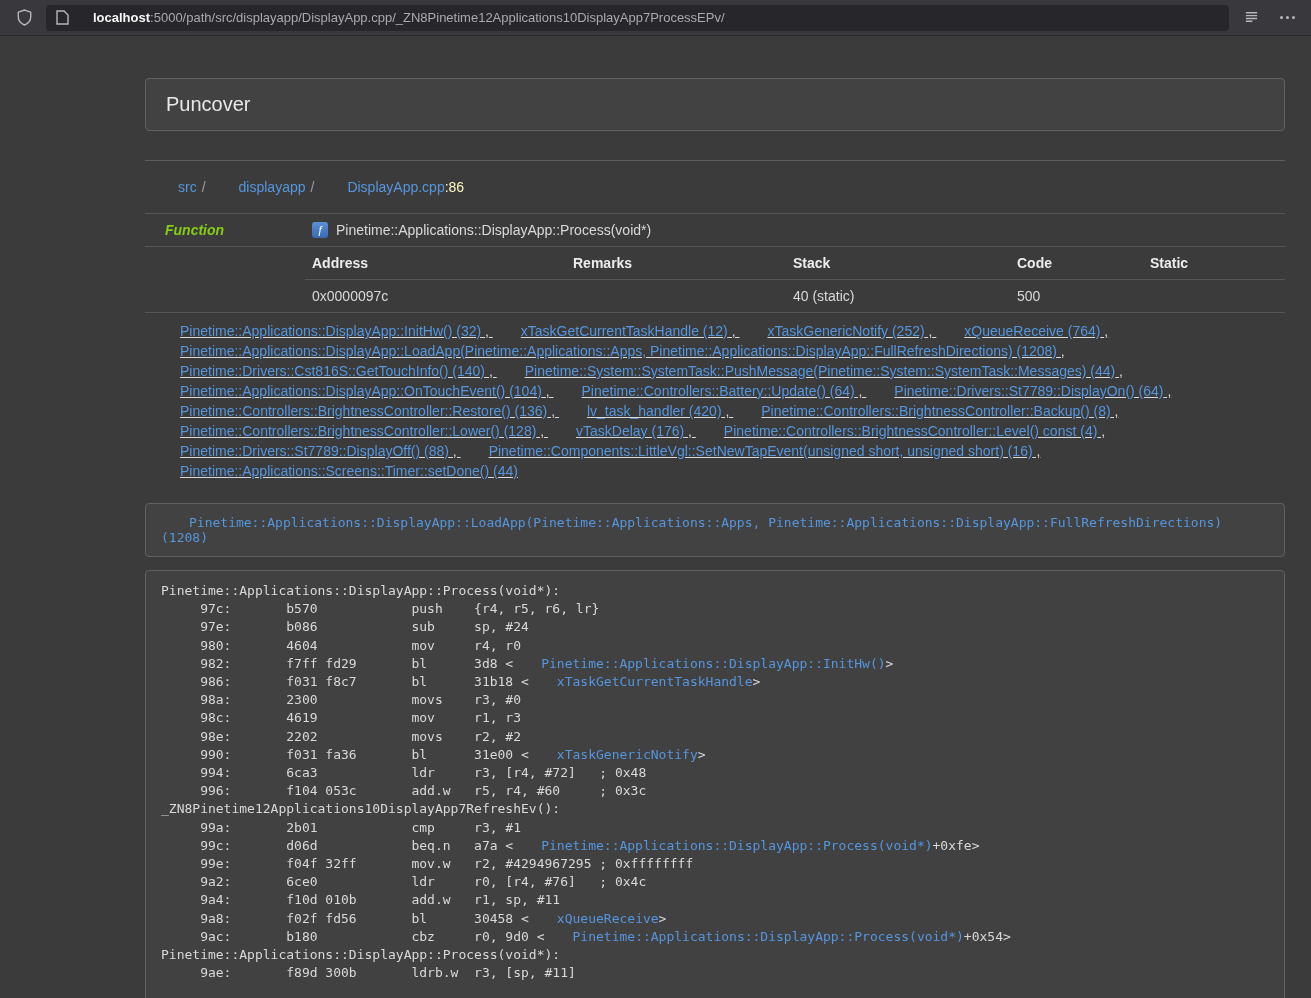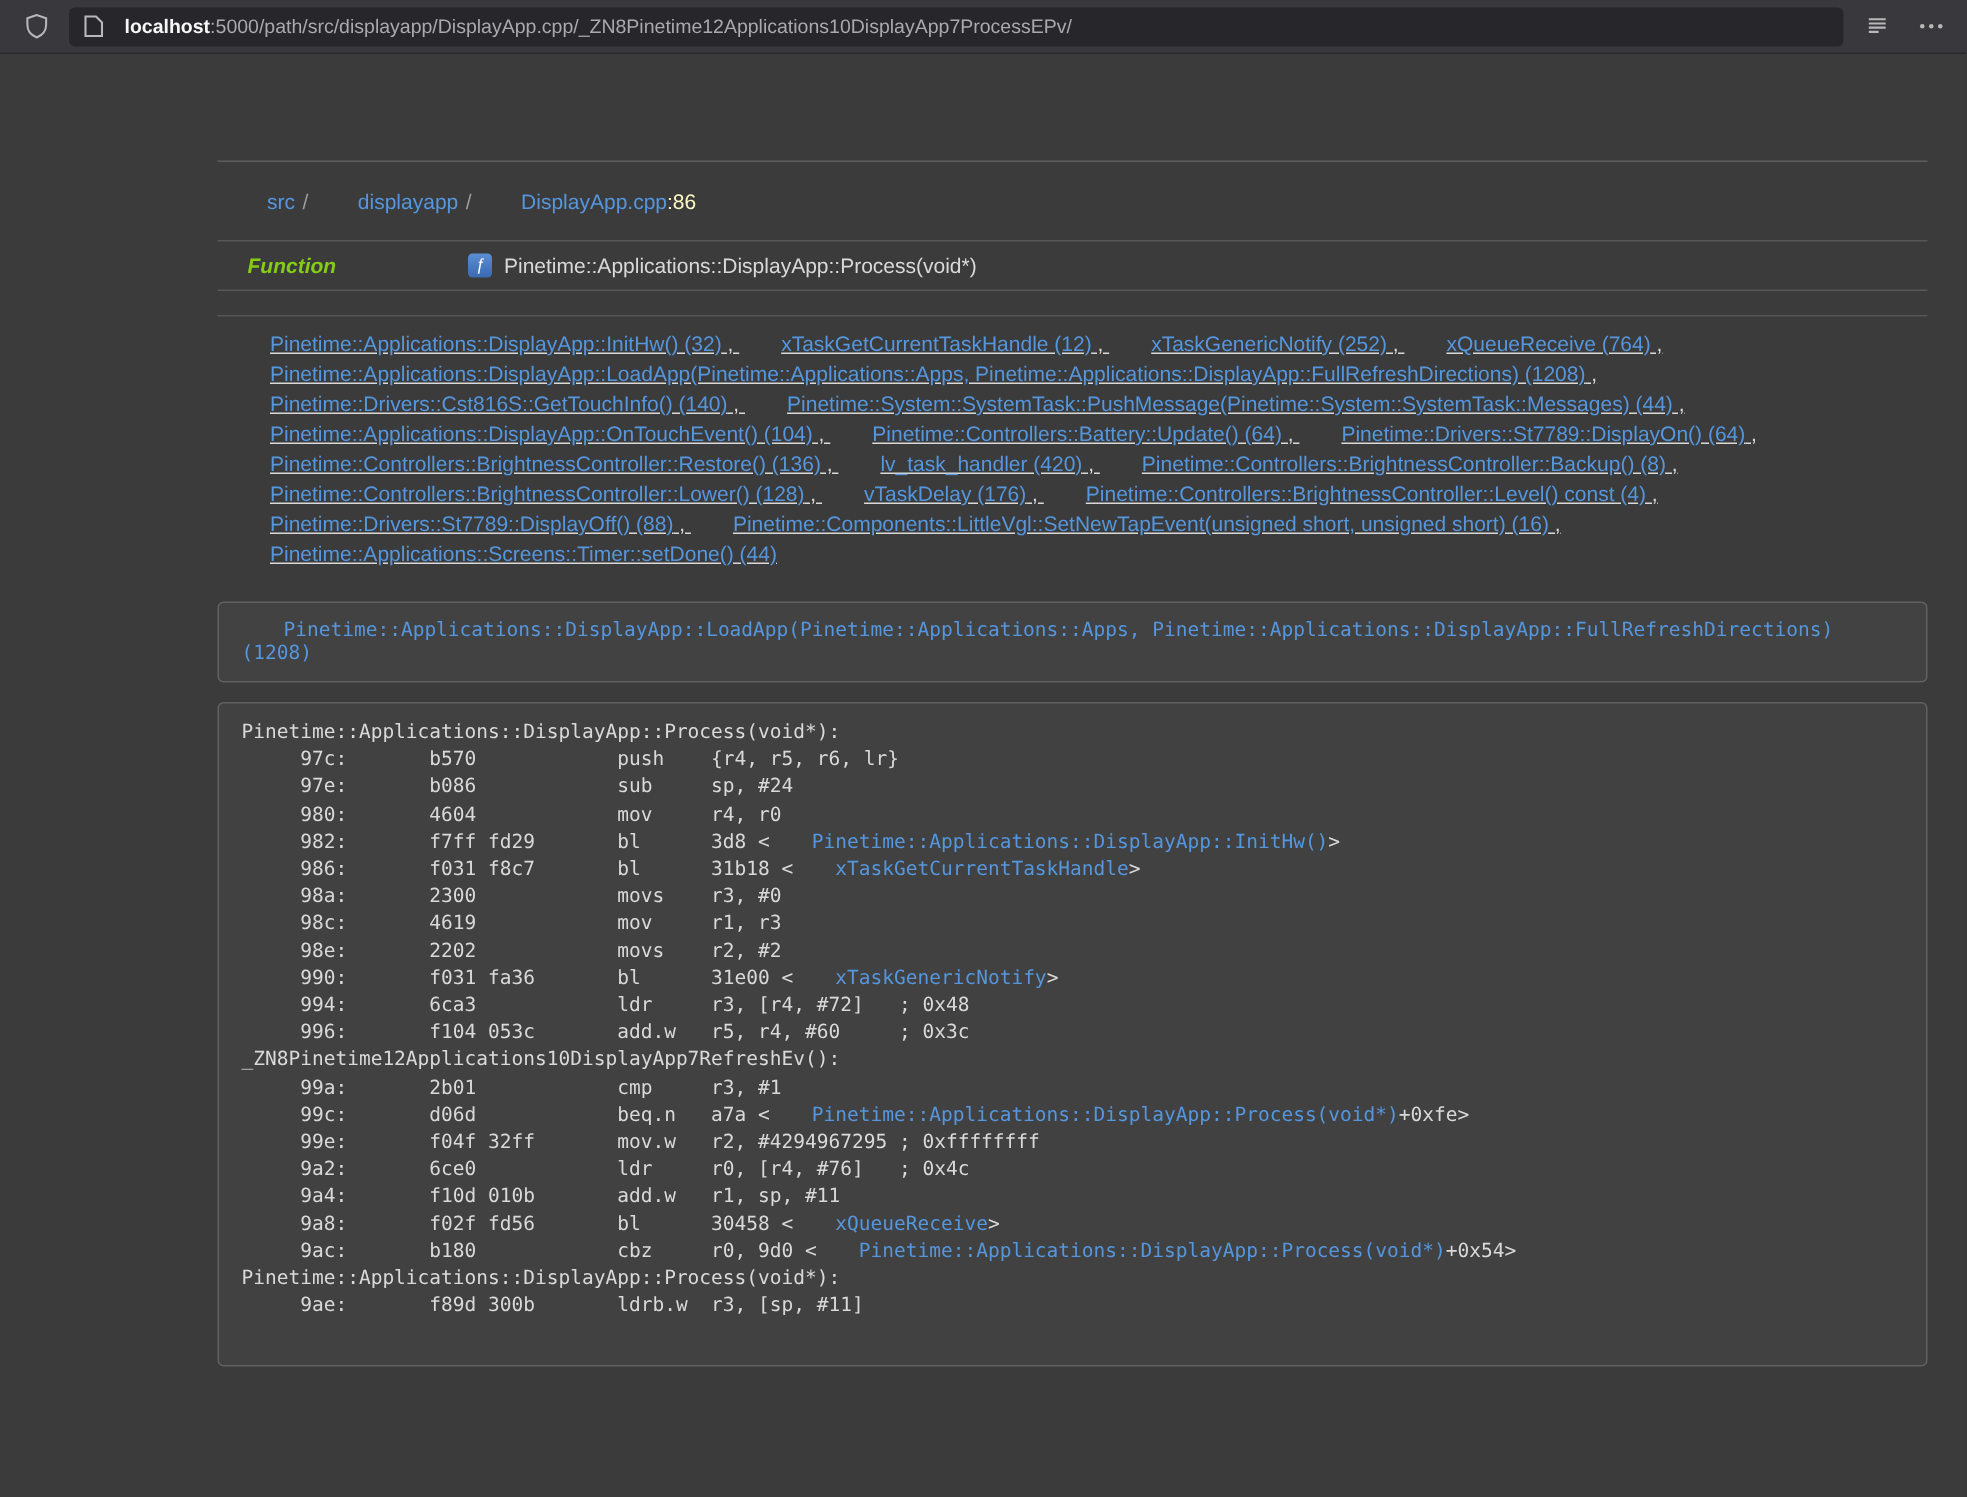--- a/index.html
+++ b/index.html
@@ -6,21 +6,21 @@
   html,body { width:1311px; height:998px; overflow:hidden; background:#3b3b3b;
               font-family:"Liberation Sans", sans-serif; }
   a { color:var(--link,#5596dd); text-decoration:none;margin-left:28px; }
 
   
   .chrome { height:36px; background:#38383d; border-bottom:1px solid #2a2a2e;
             display:flex; align-items:center; padding:0 10px; gap:8px; }
   .chrome-btn { width:28px; height:26px; display:flex; align-items:center;
                 justify-content:center; border-radius:3px; flex:0 0 auto; }
   .urlbar { flex:1 1 auto; height:26px; background:#26262b; border-radius:4px;
-            display:flex; align-items:center; padding:0 10px; gap:14px;
+            display:flex; align-items:center; padding:0 10px; gap:24px;
             font-size:13px; overflow:hidden; white-space:nowrap; }
   .url-host { color:#f7f7f7; font-weight:bold; }
   .url-path { color:#a9a9ae; }
   .dots { display:flex; gap:3px; }
   .dots i { width:3px; height:3px; border-radius:50%; background:#b8b8b8; display:block; }
 
   
   .container { width:1140px; margin-left:145px; padding-top:42px; color:#d9d9d9; font-size:14px; }
   .jumbotron { background:#424242; border:1px solid #616161; border-radius:4px; padding:14px 20px; }
   .app-title { font-size:20px; color:#e8e8e8; }
@@ -81,39 +81,64 @@
     <span class="dots">
         <i></i>
         <i></i>
         <i></i>
       </span>
   </div>
 </div>
 
 <div class="container">
 
+  <div class="jumbotron">
+    <div class="app-title">Puncover</div>
+  </div>
 
   <hr class="rule">
 
   <div class="breadcrumb">
     <a href="#">src</a><span class="sep">/</span><a href="#">displayapp</a><span class="sep">/</span><a href="#">DisplayApp.cpp</a><span class="muted">:86</span>
   </div>
 
   <div class="sym-table">
 
     <div class="trow">
       <div class="tlabel">Function</div>
       <div class="tvalue fn-value">
         <span class="fn-icon">ƒ</span>
         <span>Pinetime::Applications::DisplayApp::Process(void*)</span>
       </div>
     </div>
 
     <div class="trow">
       <div class="tlabel"></div>
+      <div class="tvalue nopad">
+        <table class="ntable">
+          <thead>
+            <tr>
+              <th>Address</th>
+              <th>Remarks</th>
+              <th>Stack</th>
+              <th>Code</th>
+              <th>Static</th>
+            </tr>
+          </thead>
+          <tbody>
+            <tr>
+              <td>0x0000097c</td>
+              <td></td>
+              <td>40 (static)</td>
+              <td>500</td>
+              <td></td>
+            </tr>
+          </tbody>
+        </table>
+      </div>
     </div>
 
 
     <div class="trow">
       <div class="tvalue callees"><a href="#">Pinetime::Applications::DisplayApp::InitHw() (32)</a><span> , </span><a href="#">xTaskGetCurrentTaskHandle (12)</a><span> , </span><a href="#">xTaskGenericNotify (252)</a><span> , </span><a href="#">xQueueReceive (764)</a><span> , </span><a href="#">Pinetime::Applications::DisplayApp::LoadApp(Pinetime::Applications::Apps, Pinetime::Applications::DisplayApp::FullRefreshDirections) (1208)</a><span> , </span><a href="#">Pinetime::Drivers::Cst816S::GetTouchInfo() (140)</a><span> , </span><a href="#">Pinetime::System::SystemTask::PushMessage(Pinetime::System::SystemTask::Messages) (44)</a><span> , </span><a href="#">Pinetime::Applications::DisplayApp::OnTouchEvent() (104)</a><span> , </span><a href="#">Pinetime::Controllers::Battery::Update() (64)</a><span> , </span><a href="#">Pinetime::Drivers::St7789::DisplayOn() (64)</a><span> , </span><a href="#">Pinetime::Controllers::BrightnessController::Restore() (136)</a><span> , </span><a href="#">lv_task_handler (420)</a><span> , </span><a href="#">Pinetime::Controllers::BrightnessController::Backup() (8)</a><span> , </span><a href="#">Pinetime::Controllers::BrightnessController::Lower() (128)</a><span> , </span><a href="#">vTaskDelay (176)</a><span> , </span><a href="#">Pinetime::Controllers::BrightnessController::Level() const (4)</a><span> , </span><a href="#">Pinetime::Drivers::St7789::DisplayOff() (88)</a><span> , </span><a href="#">Pinetime::Components::LittleVgl::SetNewTapEvent(unsigned short, unsigned short) (16)</a><span> , </span><a href="#">Pinetime::Applications::Screens::Timer::setDone() (44)</a></div>
     </div>
 
   </div>
 
   <div class="well">

